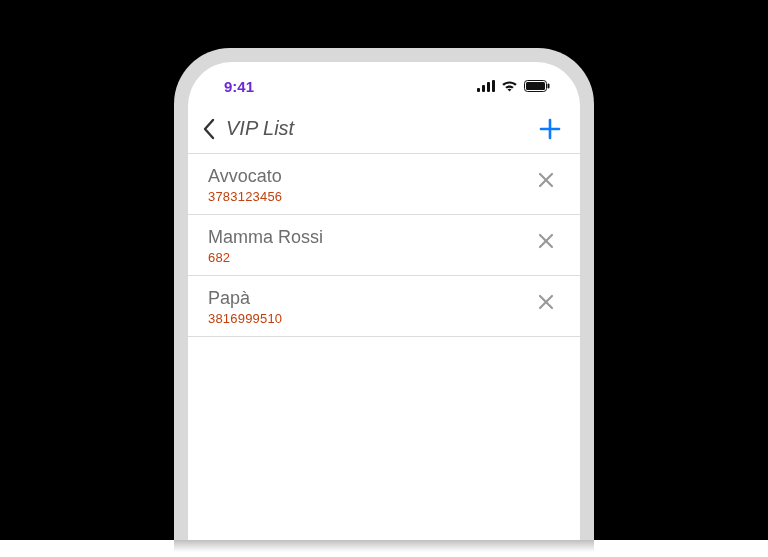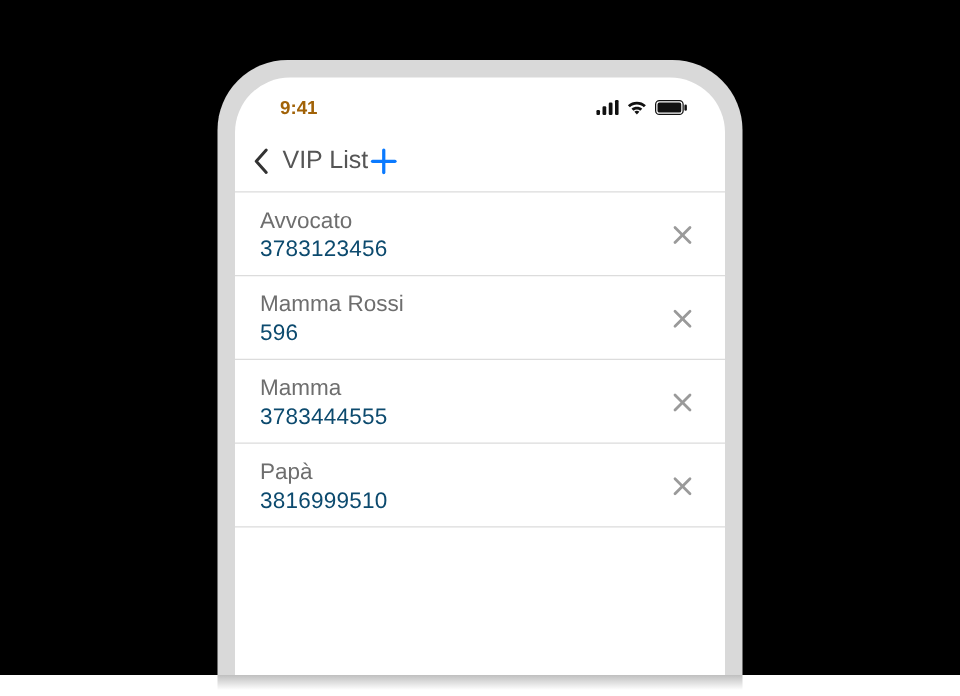--- a/index.html
+++ b/index.html
@@ -39,70 +39,71 @@
     height: 36px;
     display: flex;
     align-items: center;
     justify-content: space-between;
     padding: 0 24px;
     margin-top: 6px;
   }
   .status-time {
     font-weight: 600;
     font-size: 15px;
-    color: #a16207;
+    color: #6d28d9;
     padding-left: 12px;
   }
   .status-icons {
     display: flex;
     align-items: center;
     gap: 6px;
     padding-right: 6px;
   }
   .status-icons svg { display: block; }
   .nav-bar {
     height: 50px;
     display: flex;
     align-items: center;
-    justify-content: flex-start;
+    justify-content: space-between;
     padding: 0 18px 0 14px;
     border-bottom: 1px solid #dcdcdc;
+    font-style: italic;
   }
   .nav-left {
     display: flex;
     align-items: center;
     gap: 10px;
   }
   .nav-title {
     font-size: 20px;
     color: #555;
     font-weight: 400;
   }
   .back-chevron svg, .add-btn svg { display: block; }
   .list { flex: 1; }
   .row {
     display: flex;
-    align-items: center;
+    align-items: flex-start;
     justify-content: space-between;
     padding: 12px 20px 10px 20px;
     border-bottom: 1px solid #dcdcdc;
   }
   .row-text {
     display: flex;
     flex-direction: column;
     gap: 2px;
   }
   .row-name {
     font-size: 18px;
     color: #6e6e6e;
     font-weight: 400;
   }
   .row-number {
-    font-size: 18px;
-    color: #0c4a6e;
+    font-size: 13px;
+    color: #c2410c;
     letter-spacing: 0.2px;
   }
   .row-del {
     width: 28px; height: 28px;
     display: flex; align-items: center; justify-content: center;
   }
   .floor {
     position: absolute;
     left: 0; right: 0;
     top: 540px;
@@ -179,33 +180,21 @@
           <span class="row-del">
             <svg width="16" height="16" viewBox="0 0 16 16">
               <line x1="2" y1="2" x2="14" y2="14" stroke="#9a9a9a" stroke-width="2.2" stroke-linecap="round"></line>
               <line x1="14" y1="2" x2="2" y2="14" stroke="#9a9a9a" stroke-width="2.2" stroke-linecap="round"></line>
             </svg>
           </span>
         </div>
         <div class="row">
           <div class="row-text">
             <div class="row-name">Mamma Rossi</div>
-            <div class="row-number">596</div>
-          </div>
-          <span class="row-del">
-            <svg width="16" height="16" viewBox="0 0 16 16">
-              <line x1="2" y1="2" x2="14" y2="14" stroke="#9a9a9a" stroke-width="2.2" stroke-linecap="round"></line>
-              <line x1="14" y1="2" x2="2" y2="14" stroke="#9a9a9a" stroke-width="2.2" stroke-linecap="round"></line>
-            </svg>
-          </span>
-        </div>
-        <div class="row">
-          <div class="row-text">
-            <div class="row-name">Mamma</div>
-            <div class="row-number">3783444555</div>
+            <div class="row-number">682</div>
           </div>
           <span class="row-del">
             <svg width="16" height="16" viewBox="0 0 16 16">
               <line x1="2" y1="2" x2="14" y2="14" stroke="#9a9a9a" stroke-width="2.2" stroke-linecap="round"></line>
               <line x1="14" y1="2" x2="2" y2="14" stroke="#9a9a9a" stroke-width="2.2" stroke-linecap="round"></line>
             </svg>
           </span>
         </div>
         <div class="row">
           <div class="row-text">

